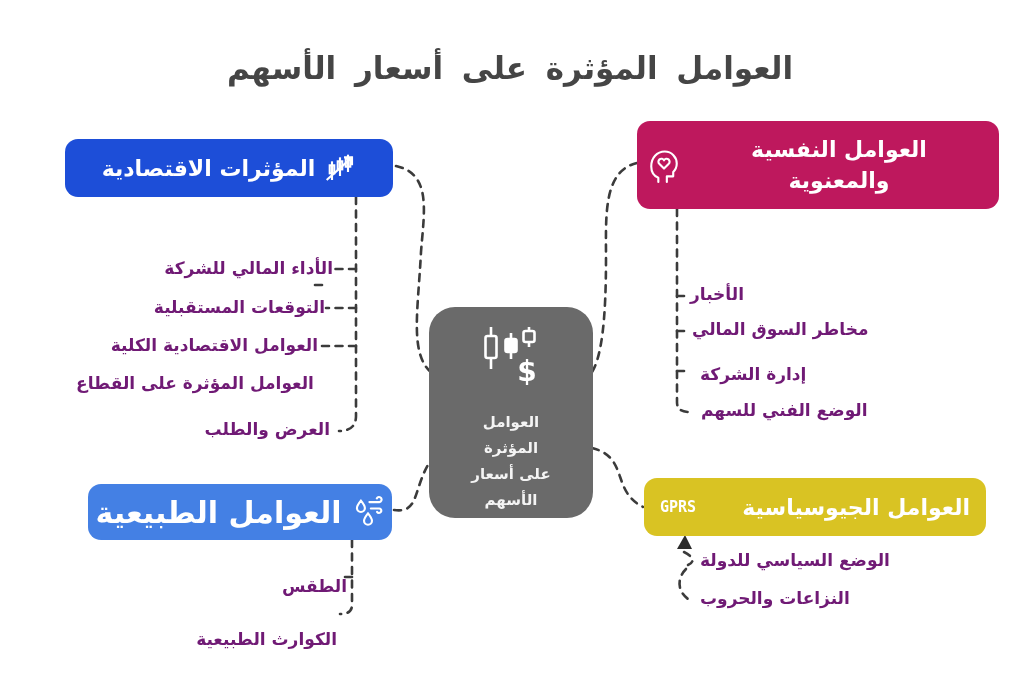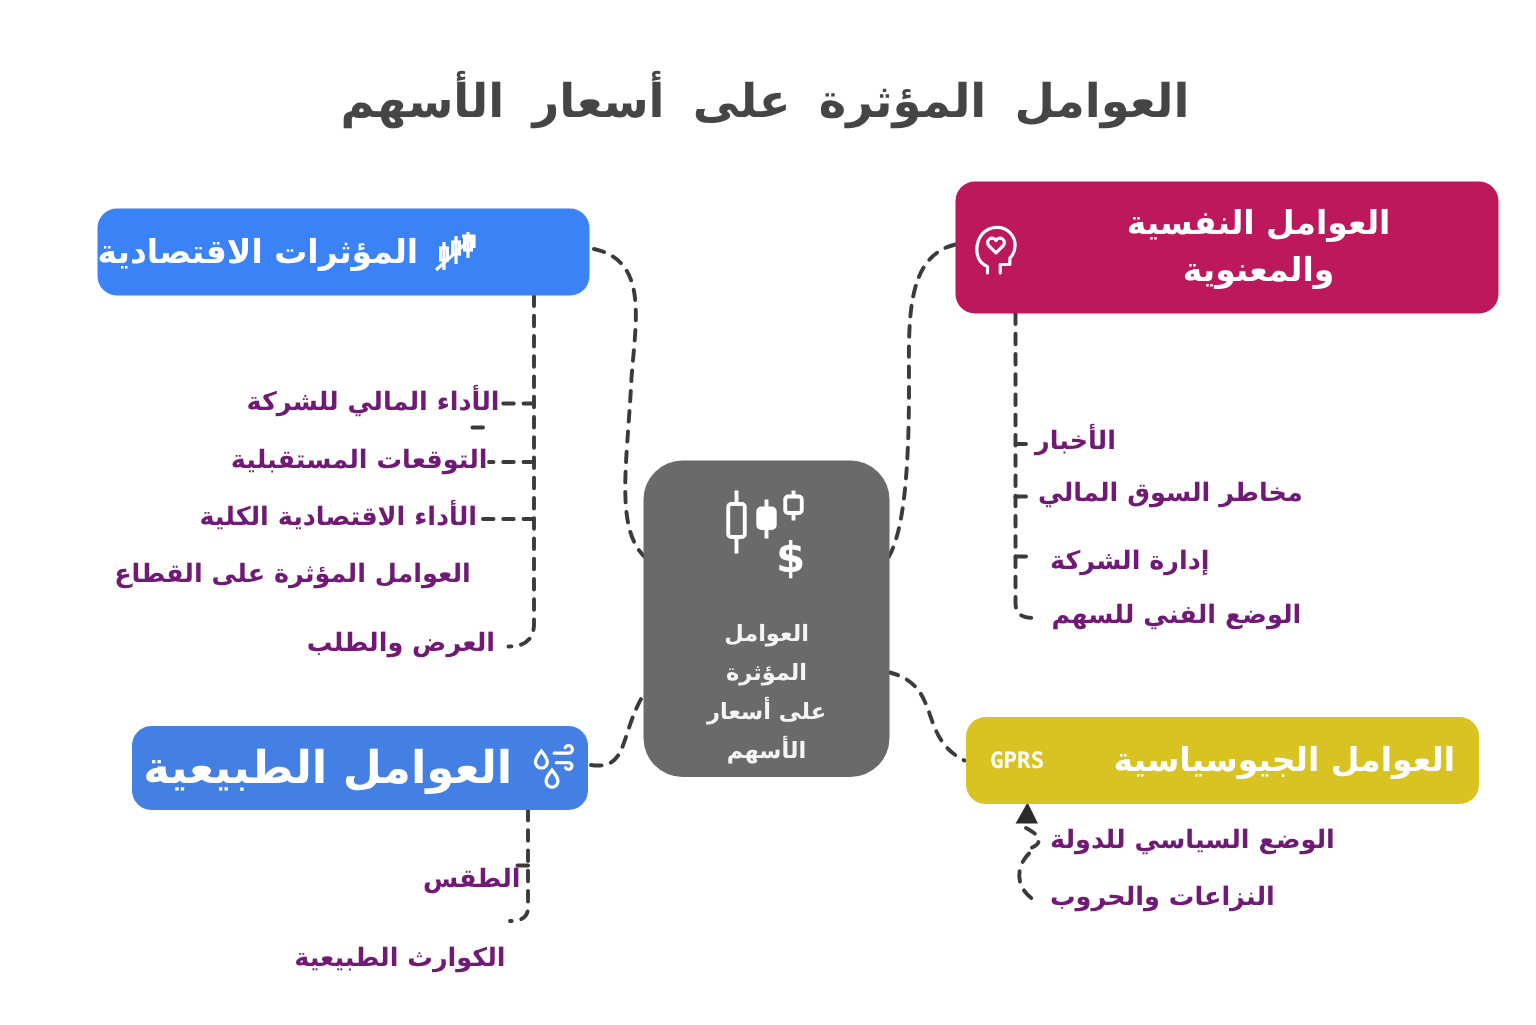--- a/index.html
+++ b/index.html
@@ -11,21 +11,21 @@
   .title{
     left:160px;top:50px;width:700px;text-align:center;
     font-size:31px;font-weight:bold;color:#454545;letter-spacing:2px;word-spacing:8px;
     direction:rtl;
   }
   .node{
     border-radius:13px;display:flex;align-items:center;direction:rtl;
     color:#ffffff;font-weight:bold;box-sizing:border-box;
   }
   .node .label{letter-spacing:2px;}
-  .node-economic{left:65px;top:139px;width:328px;height:58px;background:#3b82f6;justify-content:flex-end;gap:9px;font-size:22px;}
+  .node-economic{left:65px;top:139px;width:328px;height:58px;background:#1d4ed8;justify-content:center;gap:9px;font-size:22px;}
   .node-psych{left:637px;top:121px;width:362px;height:88px;background:#be185d;padding:0 10px;gap:8px;font-size:22px;}
   .node-psych .label{flex:1;text-align:center;line-height:31px;}
   .node-natural{left:88px;top:484px;width:304px;height:56px;background:#4480e4;justify-content:center;gap:9px;font-size:30px;}
   .node-geo{left:644px;top:478px;width:342px;height:58px;background:#d9c323;justify-content:space-between;padding:0 16px;font-size:22px;}
   .badge{font-family:"DejaVu Sans Mono",monospace;font-size:15px;font-weight:bold;letter-spacing:0;}
   .center-node{
     left:429px;top:307px;width:164px;height:211px;background:#6a6a6a;border-radius:26px;
     display:flex;flex-direction:column;align-items:center;justify-content:flex-start;padding-top:18px;box-sizing:border-box;
   }
   .center-text{
@@ -143,21 +143,21 @@
   <span class="label">العوامل الطبيعية</span>
 </div>
 
 <div class="abs node node-geo">
   <span class="label">العوامل الجيوسياسية</span>
   <span class="badge">GPRS</span>
 </div>
 
 <div class="abs item" style="right:691px;top:258px;">الأداء المالي للشركة</div>
 <div class="abs item" style="right:699px;top:297px;">التوقعات المستقبلية</div>
-<div class="abs item" style="right:706px;top:335px;">الأداء الاقتصادية الكلية</div>
+<div class="abs item" style="right:706px;top:335px;">العوامل الاقتصادية الكلية</div>
 <div class="abs item item-wrap" style="left:70px;top:370px;width:250px;">العوامل المؤثرة على القطاع</div>
 <div class="abs item" style="right:694px;top:419px;">العرض والطلب</div>
 
 <div class="abs item" style="left:690px;top:284px;">الأخبار</div>
 <div class="abs item" style="left:692px;top:319px;">مخاطر السوق المالي</div>
 <div class="abs item" style="left:700px;top:364px;">إدارة الشركة</div>
 <div class="abs item" style="left:701px;top:400px;">الوضع الفني للسهم</div>
 
 <div class="abs item" style="right:677px;top:576px;">الطقس</div>
 <div class="abs item" style="right:687px;top:601px;margin-top:28px;">الكوارث الطبيعية</div>

